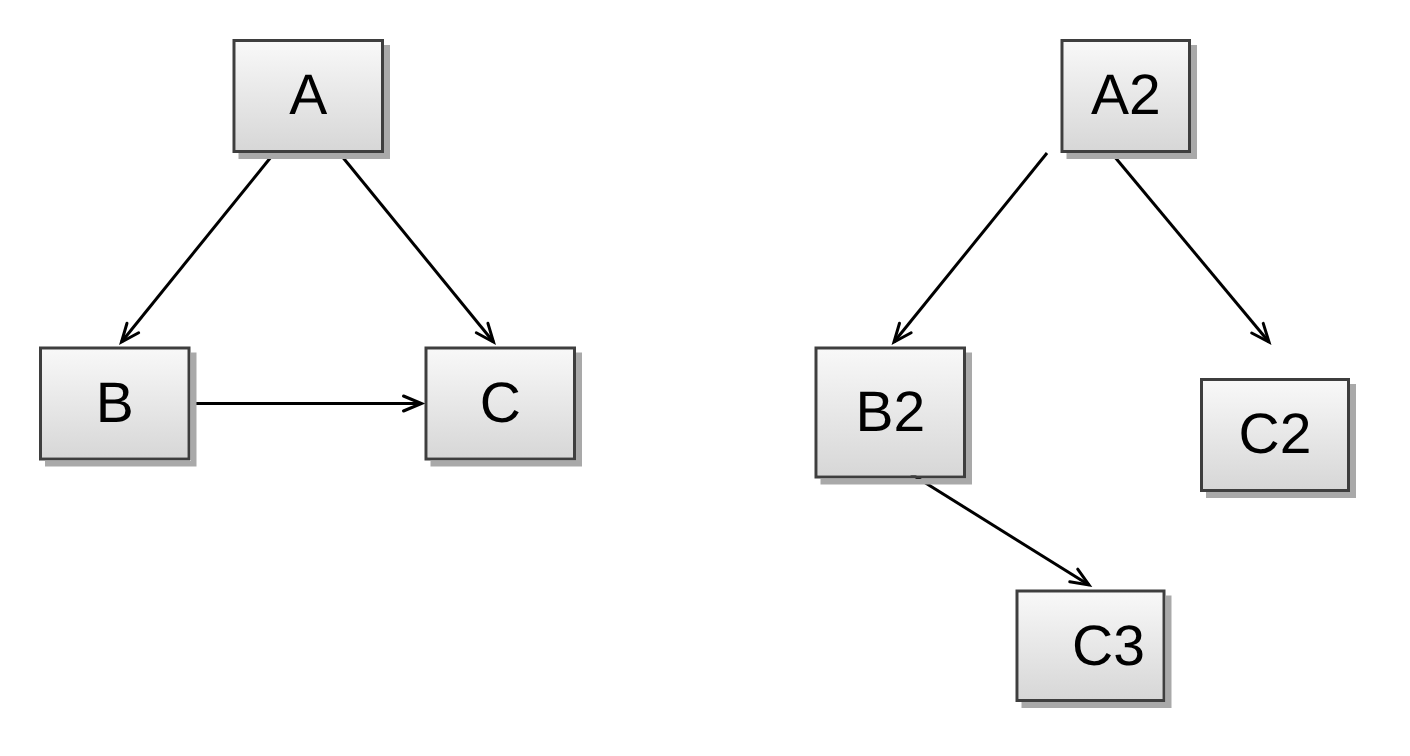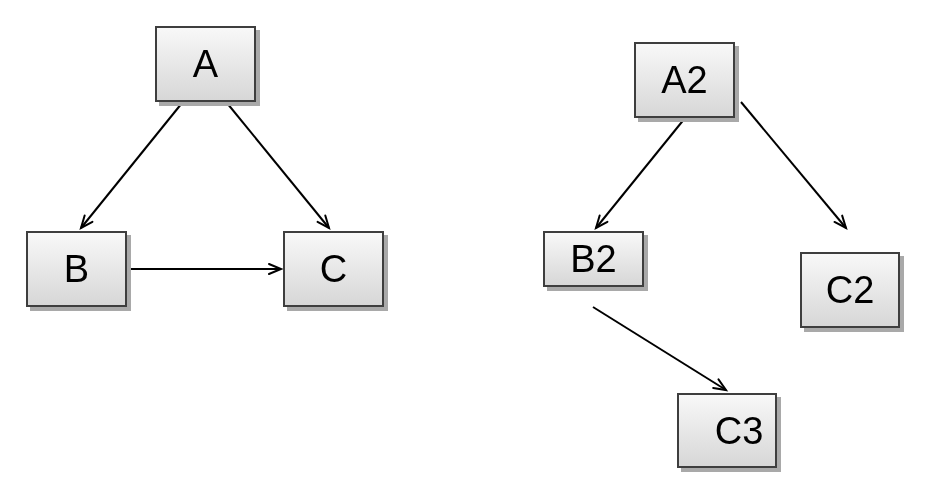--- a/index.html
+++ b/index.html
@@ -63,24 +63,24 @@
   <div id="node-layer">
       <div class="node" style="left: 155px; top: 26px; width: 101px; height: 76px;">
         <span class="node-label">A</span>
       </div>
       <div class="node" style="left: 26px; top: 231px; width: 101px; height: 76px;">
         <span class="node-label">B</span>
       </div>
       <div class="node" style="left: 283px; top: 231px; width: 101px; height: 76px;">
         <span class="node-label">C</span>
       </div>
-      <div class="node" style="left: 634px; top: 26px; width: 101px; height: 76px; margin-top: 16px;">
+      <div class="node" style="left: 707px; top: 26px; width: 87px; height: 76px;">
         <span class="node-label">A2</span>
       </div>
-      <div class="node" style="left: 543px; top: 231px; width: 101px; height: 56px;">
+      <div class="node" style="left: 543px; top: 231px; width: 101px; height: 88px;">
         <span class="node-label">B2</span>
       </div>
       <div class="node" style="left: 800px; top: 231px; width: 100px; height: 76px; margin-top: 21px;">
         <span class="node-label">C2</span>
       </div>
       <div class="node" style="left: 677px; top: 393px; width: 100px; height: 75px; padding-left: 24px;">
         <span class="node-label">C3</span>
       </div>
     </div>
 </div>

